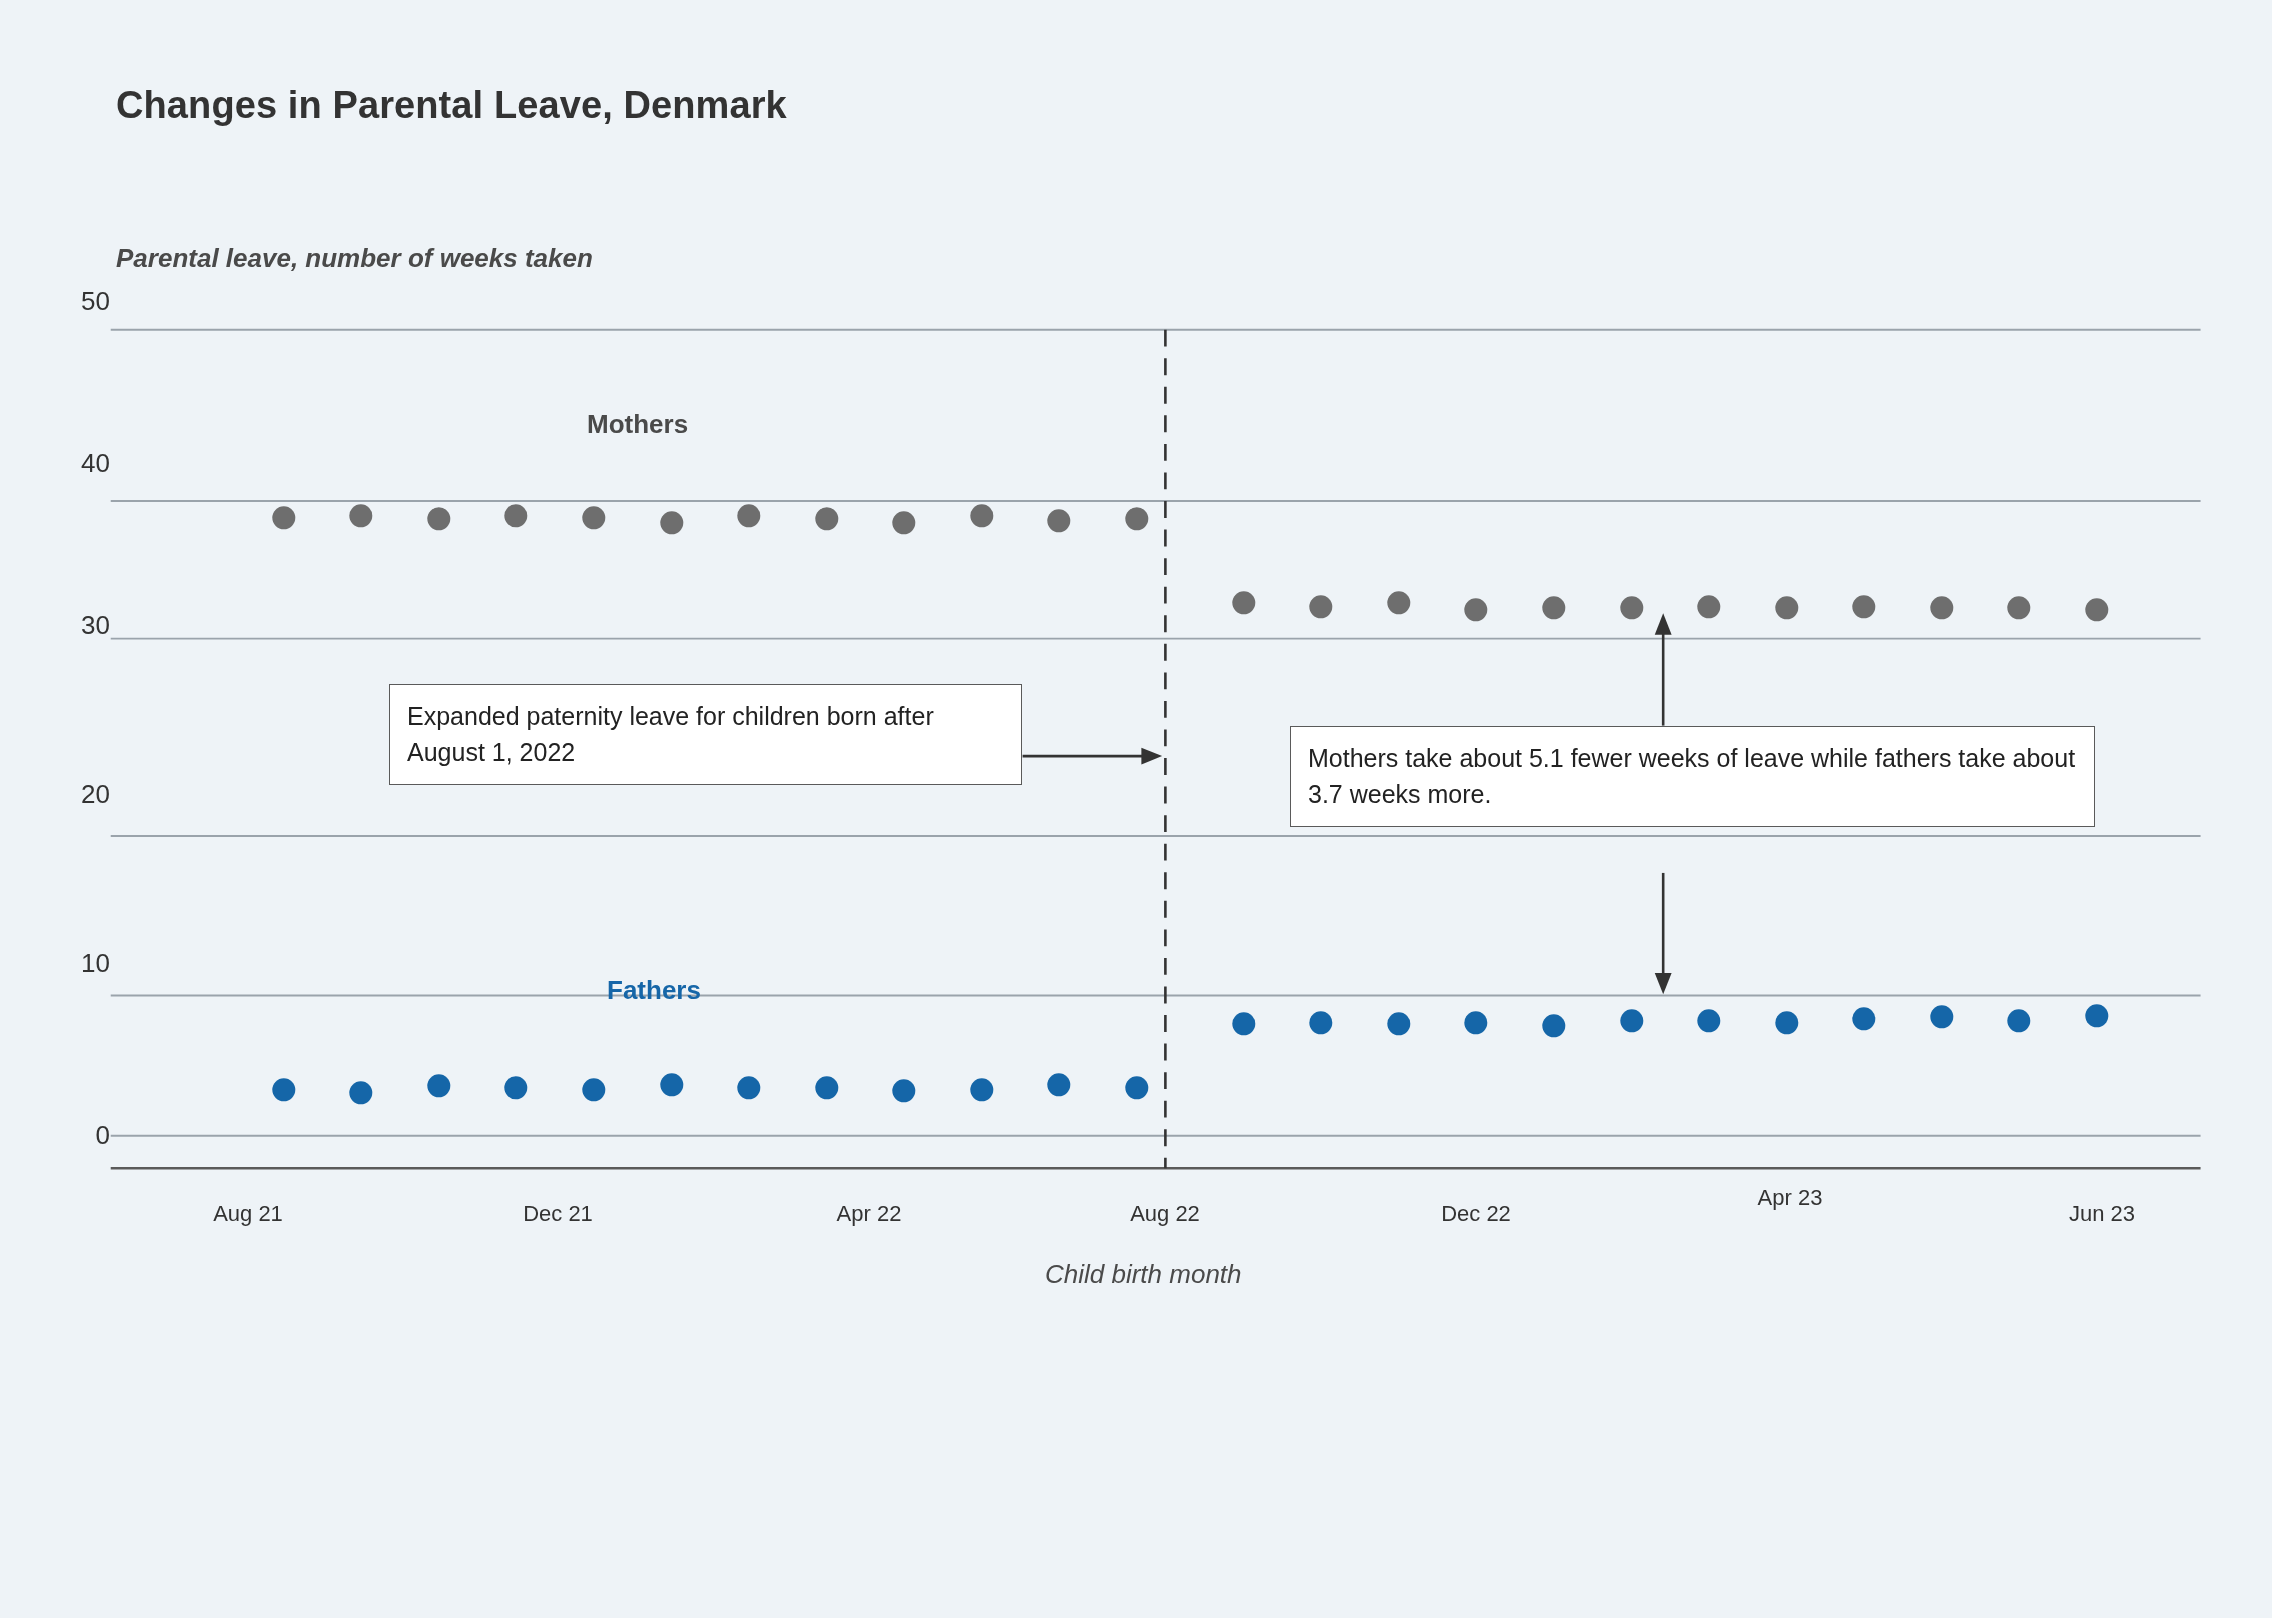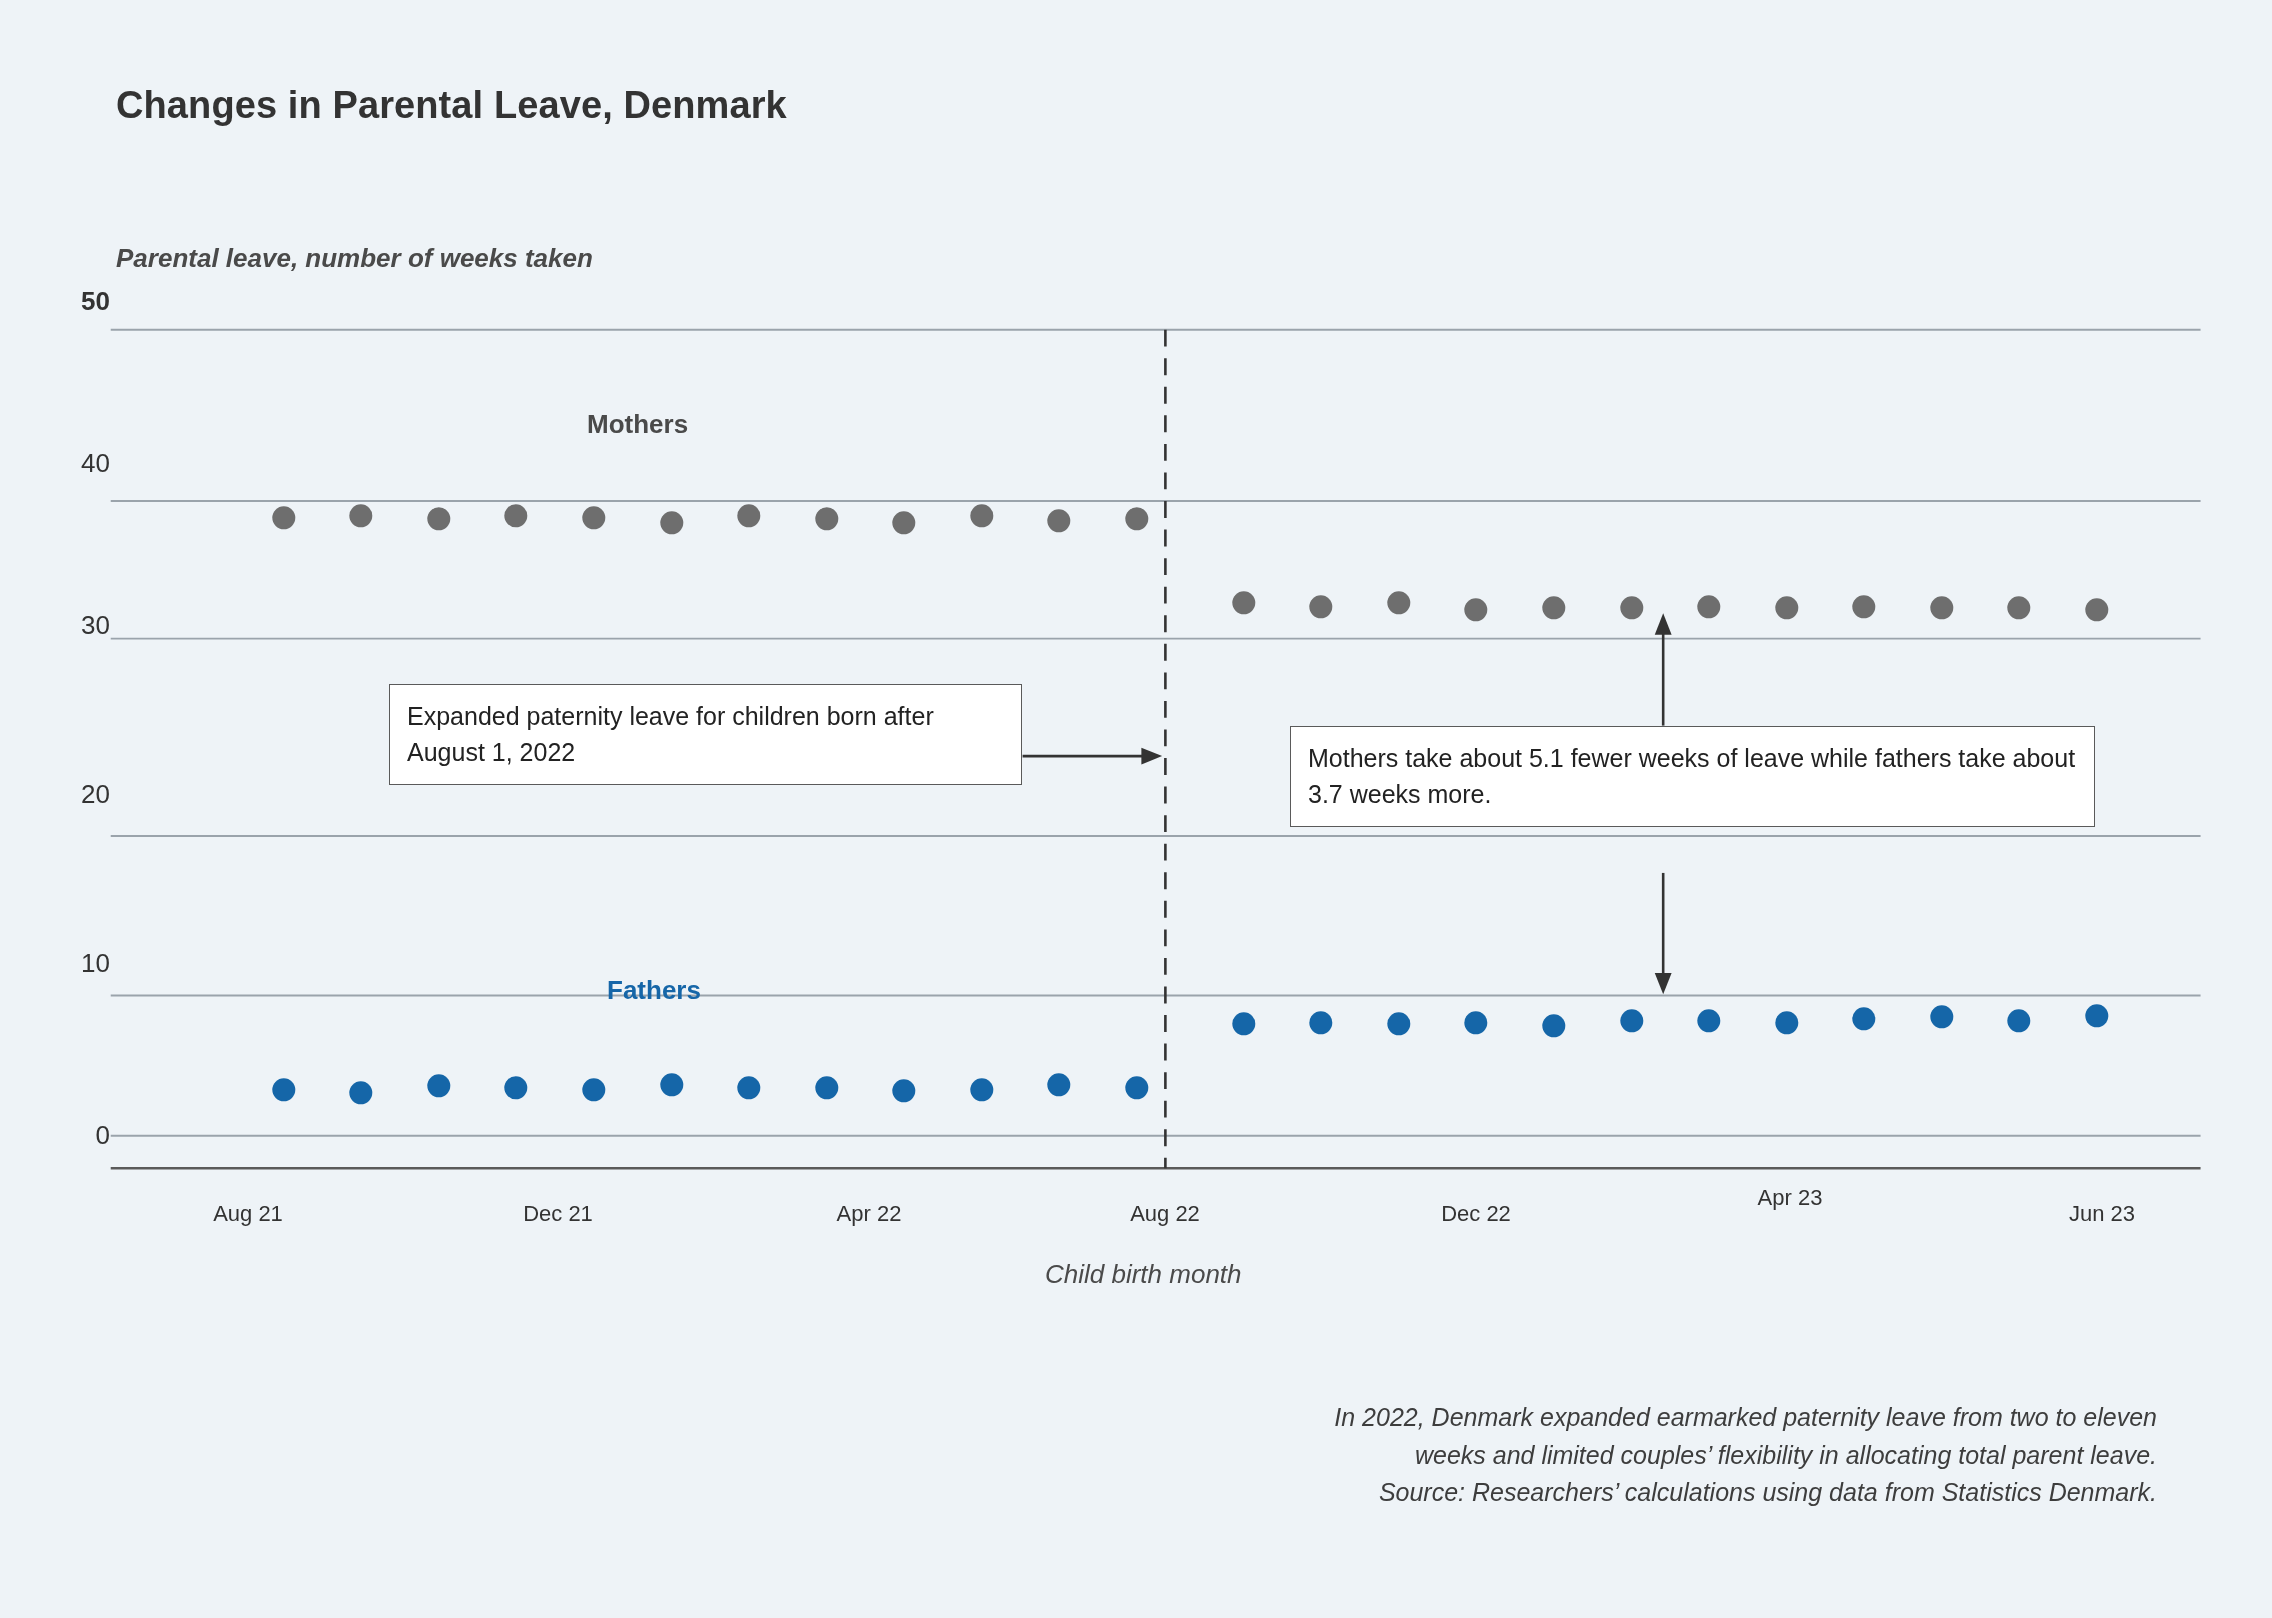--- a/index.html
+++ b/index.html
@@ -151,21 +151,21 @@
 
     <line x1="2562" y1="1345" x2="2562" y2="1500" stroke="#333333" stroke-width="4"></line>
     <polygon points="2562,1532 2549,1499 2575,1499" fill="#333333"></polygon>
   </svg>
 
   <div class="ytick" style="left:32px; top:1120px;">0</div>
   <div class="ytick" style="left:32px; top:948px;">10</div>
   <div class="ytick" style="left:32px; top:779px;">20</div>
   <div class="ytick" style="left:32px; top:610px;">30</div>
   <div class="ytick" style="left:32px; top:448px;">40</div>
-  <div class="ytick" style="left:32px; top:286px;font-weight:bold;">50</div>
+  <div class="ytick" style="left:32px; top:286px;">50</div>
 
   <div class="xtick" style="left:144px; top:1201px;">Aug 21</div>
   <div class="xtick" style="left:454px; top:1201px;">Dec 21</div>
   <div class="xtick" style="left:765px; top:1201px;">Apr 22</div>
   <div class="xtick" style="left:1061px; top:1201px;">Aug 22</div>
   <div class="xtick" style="left:1372px; top:1201px;">Dec 22</div>
   <div class="xtick" style="left:1686px; top:1185px;">Apr 23</div>
   <div class="xtick" style="left:1998px; top:1201px;">Jun 23</div>
 
   <div class="series-label" id="label-mothers">Mothers</div>
@@ -218,20 +218,15 @@
       <div class="dot fathers" style="left: 1787px; top: 1023px; width: 23.4px; height: 23.4px;"></div>
       <div class="dot fathers" style="left: 1864px; top: 1019px; width: 23.4px; height: 23.4px;"></div>
       <div class="dot fathers" style="left: 1942px; top: 1017px; width: 23.4px; height: 23.4px;"></div>
       <div class="dot fathers" style="left: 2019px; top: 1021px; width: 23.4px; height: 23.4px;"></div>
       <div class="dot fathers" style="left: 2097px; top: 1016px; width: 23.4px; height: 23.4px;"></div>
     </div>
 
   <div class="annot" id="annot-policy">Expanded paternity leave for children born after August 1, 2022</div>
   <div class="annot" id="annot-effect">Mothers take about 5.1 fewer weeks of leave while fathers take about 3.7 weeks more.</div>
 
-  <div class="footnote">
-    <div>In 2022, Denmark expanded earmarked paternity leave from two to eleven</div>
-    <div>weeks and limited couples’ flexibility in allocating total parent leave.</div>
-    <div>Source: Researchers’ calculations using data from Statistics Denmark.</div>
-  </div>
 
 </div>
 
 
 </body></html>

